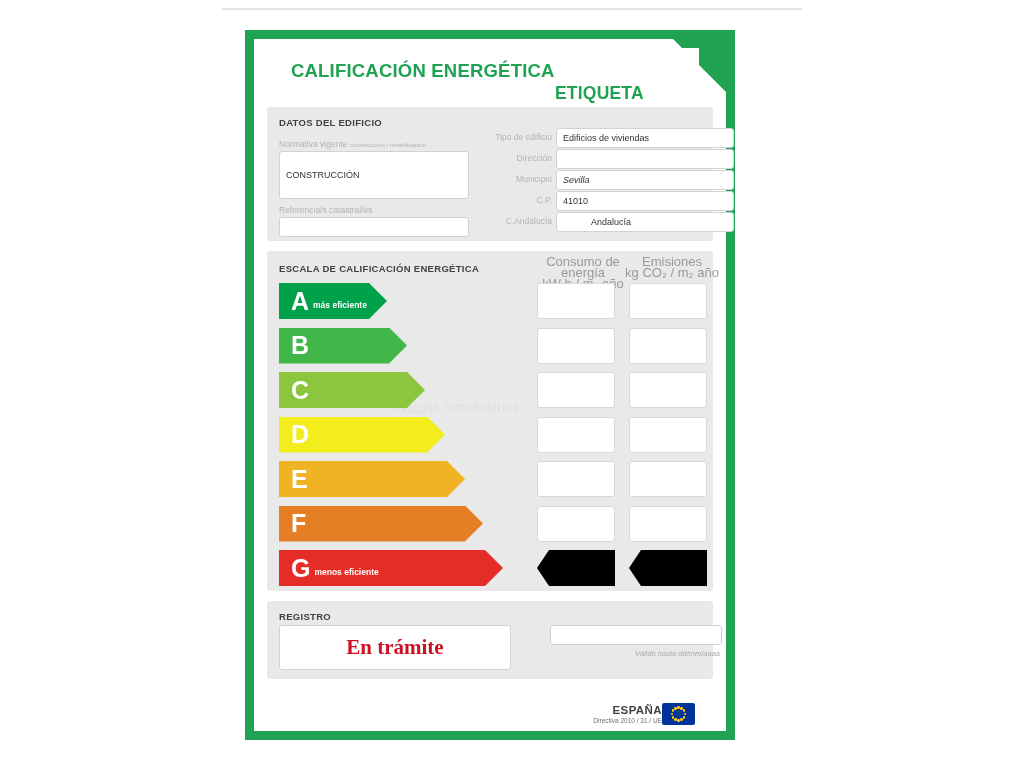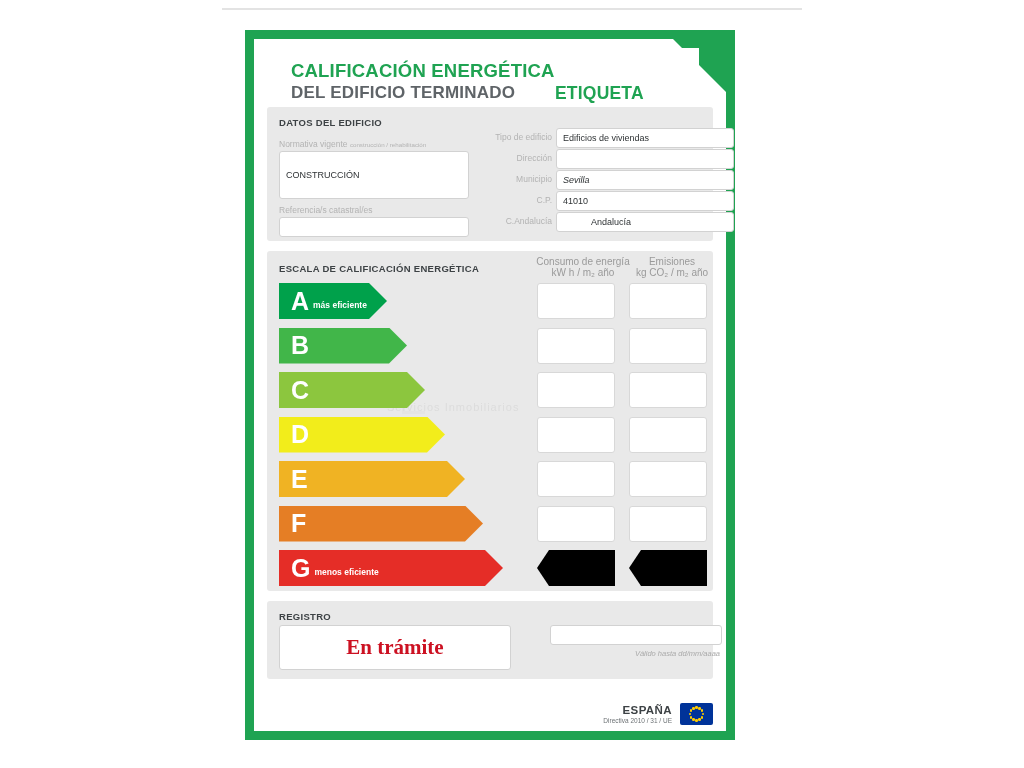--- a/index.html
+++ b/index.html
@@ -144,21 +144,21 @@
     padding: 0 6px;
     display: flex;
     align-items: center;
   }
 
   
   .p-escala { height: 340px; padding: 10px 12px 12px 12px; }
   .col-head {
     position: absolute;
     text-align: center;
-    font-size: 10px;
+    font-size: 13px;
     color: #9a9a9a;
     line-height: 11px;
   }
   .row {
     position: relative;
     height: 42px;
     margin-bottom: 2.5px;
   }
   .arrow {
     position: absolute;
@@ -253,25 +253,24 @@
     width: 170px;
     text-align: right;
     font-size: 7.5px;
     color: #a9a9a9;
     font-style: italic;
   }
 
   
   .footer {
     position: absolute;
-    right: 13px;
+    right: 31px;
     bottom: 6px;
     display: flex;
     align-items: center;
-    gap: 8px;
   }
   .footer .txt { text-align: right; }
   .footer .espana {
     font-size: 11.5px;
     font-weight: bold;
     color: #3d4245;
     letter-spacing: .4px;
   }
   .footer .directiva {
     font-size: 6.5px;
@@ -298,21 +297,20 @@
 
 <div id="page">
   <div class="topline"></div>
 
   <div class="sheet">
     <div class="sheet-inner">
 
       <div class="header">
         <div class="corner"></div>
         <div class="title1">CALIFICACIÓN ENERGÉTICA</div>
-        <div class="title2">DEL EDIFICIO TERMINADO</div>
         <div class="etiqueta">ETIQUETA</div>
         <div class="qr">
           <div class="qrgrid" id="qrgrid"><i class="on"></i><i class="on"></i><i class="on"></i><i class="on"></i><i class="on"></i><i class="on"></i><i class="on"></i><i class=""></i><i class=""></i><i class="on"></i><i class=""></i><i class=""></i><i class="on"></i><i class=""></i><i class="on"></i><i class="on"></i><i class="on"></i><i class="on"></i><i class="on"></i><i class="on"></i><i class="on"></i><i class="on"></i><i class=""></i><i class=""></i><i class=""></i><i class=""></i><i class=""></i><i class="on"></i><i class=""></i><i class="on"></i><i class=""></i><i class=""></i><i class=""></i><i class="on"></i><i class=""></i><i class="on"></i><i class=""></i><i class=""></i><i class=""></i><i class=""></i><i class=""></i><i class="on"></i><i class="on"></i><i class=""></i><i class="on"></i><i class="on"></i><i class="on"></i><i class=""></i><i class="on"></i><i class=""></i><i class=""></i><i class=""></i><i class="on"></i><i class="on"></i><i class="on"></i><i class=""></i><i class="on"></i><i class=""></i><i class="on"></i><i class="on"></i><i class="on"></i><i class=""></i><i class="on"></i><i class="on"></i><i class=""></i><i class="on"></i><i class="on"></i><i class="on"></i><i class=""></i><i class="on"></i><i class=""></i><i class="on"></i><i class=""></i><i class=""></i><i class=""></i><i class=""></i><i class=""></i><i class="on"></i><i class=""></i><i class="on"></i><i class="on"></i><i class="on"></i><i class=""></i><i class="on"></i><i class="on"></i><i class=""></i><i class="on"></i><i class="on"></i><i class="on"></i><i class=""></i><i class="on"></i><i class=""></i><i class=""></i><i class=""></i><i class=""></i><i class=""></i><i class=""></i><i class=""></i><i class="on"></i><i class=""></i><i class="on"></i><i class="on"></i><i class="on"></i><i class=""></i><i class="on"></i><i class="on"></i><i class=""></i><i class=""></i><i class=""></i><i class=""></i><i class=""></i><i class="on"></i><i class="on"></i><i class=""></i><i class=""></i><i class="on"></i><i class=""></i><i class=""></i><i class="on"></i><i class="on"></i><i class=""></i><i class=""></i><i class=""></i><i class=""></i><i class=""></i><i class="on"></i><i class="on"></i><i class="on"></i><i class="on"></i><i class="on"></i><i class="on"></i><i class="on"></i><i class="on"></i><i class="on"></i><i class=""></i><i class=""></i><i class=""></i><i class="on"></i><i class=""></i><i class=""></i><i class="on"></i><i class="on"></i><i class="on"></i><i class="on"></i><i class="on"></i><i class="on"></i><i class="on"></i><i class=""></i><i class=""></i><i class=""></i><i class=""></i><i class=""></i><i class="on"></i><i class="on"></i><i class="on"></i><i class=""></i><i class=""></i><i class=""></i><i class=""></i><i class=""></i><i class="on"></i><i class="on"></i><i class=""></i><i class=""></i><i class=""></i><i class=""></i><i class=""></i><i class="on"></i><i class=""></i><i class="on"></i><i class=""></i><i class="on"></i><i class=""></i><i class=""></i><i class=""></i><i class=""></i><i class=""></i><i class=""></i><i class="on"></i><i class=""></i><i class="on"></i><i class=""></i><i class="on"></i><i class=""></i><i class="on"></i><i class=""></i><i class="on"></i><i class=""></i><i class=""></i><i class="on"></i><i class=""></i><i class=""></i><i class=""></i><i class=""></i><i class=""></i><i class=""></i><i class=""></i><i class=""></i><i class=""></i><i class=""></i><i class="on"></i><i class="on"></i><i class="on"></i><i class="on"></i><i class="on"></i><i class=""></i><i class=""></i><i class=""></i><i class=""></i><i class=""></i><i class=""></i><i class=""></i><i class="on"></i><i class=""></i><i class=""></i><i class="on"></i><i class=""></i><i class=""></i><i class="on"></i><i class=""></i><i class=""></i><i class="on"></i><i class=""></i><i class=""></i><i class="on"></i><i class=""></i><i class=""></i><i class="on"></i><i class=""></i><i class=""></i><i class="on"></i><i class=""></i><i class=""></i><i class="on"></i><i class=""></i><i class=""></i><i class=""></i><i class="on"></i><i class=""></i><i class=""></i><i class="on"></i><i class="on"></i><i class=""></i><i class=""></i><i class="on"></i><i class=""></i><i class=""></i><i class=""></i><i class="on"></i><i class=""></i><i class=""></i><i class=""></i><i class="on"></i><i class="on"></i><i class="on"></i><i class=""></i><i class=""></i><i class=""></i><i class=""></i><i class=""></i><i class="on"></i><i class="on"></i><i class=""></i><i class=""></i><i class=""></i><i class=""></i><i class=""></i><i class="on"></i><i class="on"></i><i class="on"></i><i class=""></i><i class=""></i><i class=""></i><i class=""></i><i class=""></i><i class=""></i><i class=""></i><i class=""></i><i class="on"></i><i class=""></i><i class="on"></i><i class=""></i><i class="on"></i><i class=""></i><i class="on"></i><i class=""></i><i class="on"></i><i class=""></i><i class=""></i><i class=""></i><i class=""></i><i class=""></i><i class=""></i><i class="on"></i><i class="on"></i><i class="on"></i><i class="on"></i><i class="on"></i><i class="on"></i><i class="on"></i><i class="on"></i><i class="on"></i><i class="on"></i><i class="on"></i><i class="on"></i><i class=""></i><i class=""></i><i class=""></i><i class=""></i><i class=""></i><i class=""></i><i class=""></i><i class=""></i><i class=""></i><i class=""></i><i class="on"></i><i class=""></i><i class=""></i><i class=""></i><i class=""></i><i class=""></i><i class="on"></i><i class=""></i><i class=""></i><i class="on"></i><i class=""></i><i class=""></i><i class="on"></i><i class=""></i><i class=""></i><i class="on"></i><i class=""></i><i class=""></i><i class="on"></i><i class=""></i><i class=""></i><i class="on"></i><i class=""></i><i class="on"></i><i class="on"></i><i class="on"></i><i class=""></i><i class="on"></i><i class=""></i><i class="on"></i><i class=""></i><i class=""></i><i class=""></i><i class="on"></i><i class=""></i><i class=""></i><i class=""></i><i class="on"></i><i class=""></i><i class=""></i><i class="on"></i><i class="on"></i><i class="on"></i><i class=""></i><i class="on"></i><i class="on"></i><i class="on"></i><i class=""></i><i class="on"></i><i class=""></i><i class=""></i><i class=""></i><i class="on"></i><i class="on"></i><i class="on"></i><i class=""></i><i class=""></i><i class=""></i><i class=""></i><i class=""></i><i class="on"></i><i class="on"></i><i class=""></i><i class="on"></i><i class=""></i><i class="on"></i><i class="on"></i><i class="on"></i><i class=""></i><i class="on"></i><i class=""></i><i class="on"></i><i class=""></i><i class=""></i><i class=""></i><i class=""></i><i class=""></i><i class=""></i><i class="on"></i><i class=""></i><i class="on"></i><i class=""></i><i class="on"></i><i class=""></i><i class="on"></i><i class=""></i><i class=""></i><i class=""></i><i class=""></i><i class=""></i><i class="on"></i><i class=""></i><i class=""></i><i class=""></i><i class=""></i><i class=""></i><i class=""></i><i class=""></i><i class=""></i><i class=""></i><i class="on"></i><i class="on"></i><i class="on"></i><i class="on"></i><i class="on"></i><i class="on"></i><i class="on"></i><i class="on"></i><i class="on"></i><i class="on"></i><i class="on"></i><i class="on"></i><i class="on"></i><i class=""></i><i class=""></i><i class="on"></i><i class=""></i><i class=""></i><i class="on"></i><i class=""></i><i class=""></i><i class="on"></i><i class=""></i><i class=""></i><i class="on"></i><i class=""></i></div>
         </div>
       </div>
 
       <div class="panel p-datos">
         <div class="panel-title">DATOS DEL EDIFICIO</div>
 
         <div class="lbl" style="left:12px; top:32px;">

